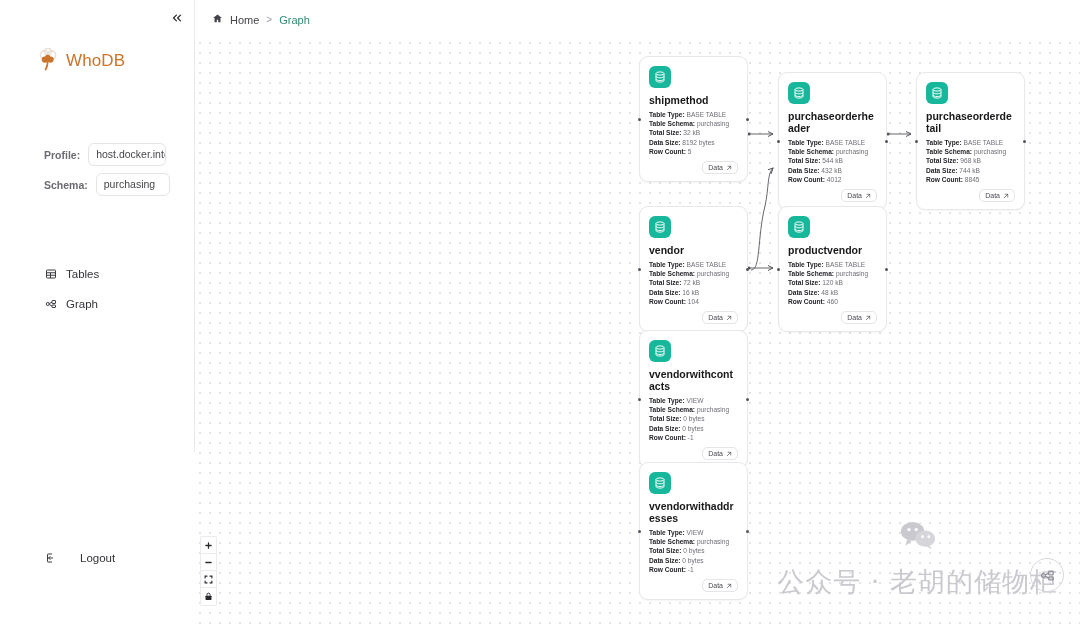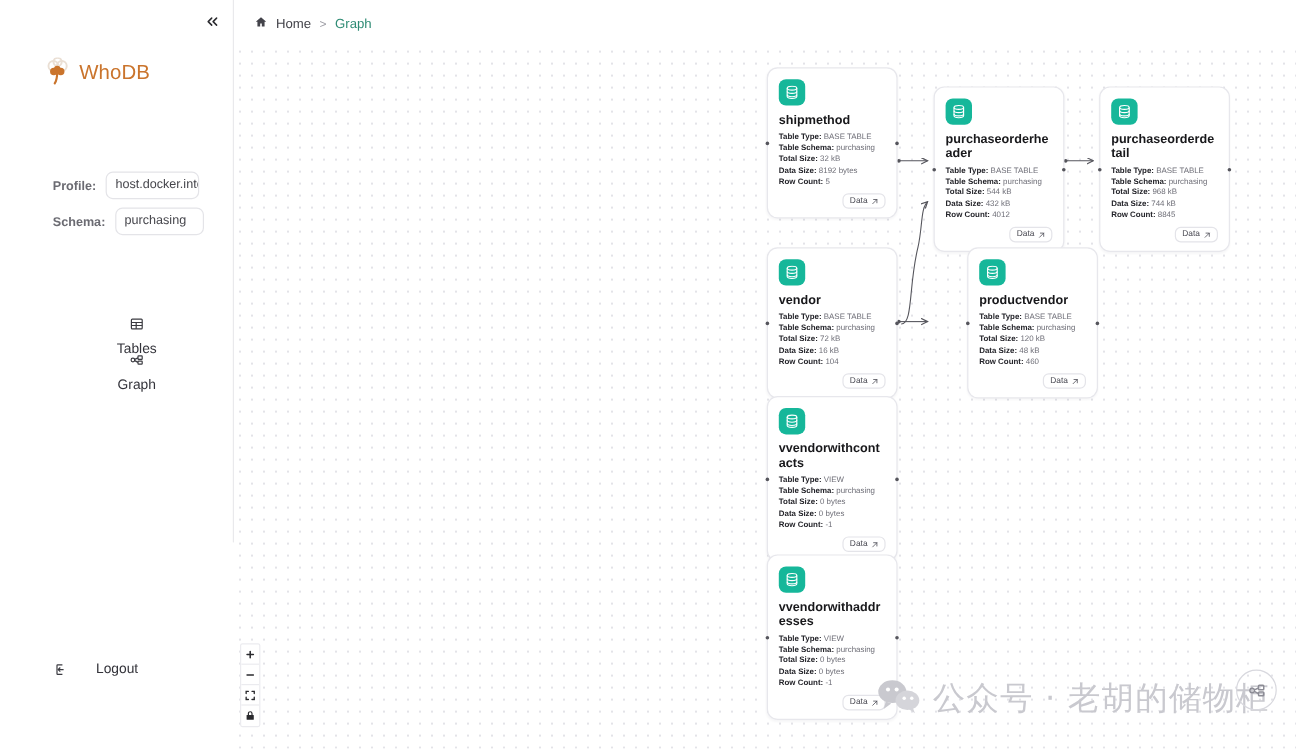--- a/index.html
+++ b/index.html
@@ -48,21 +48,20 @@
     white-space: nowrap; width: 75px;
   }
   .field-row.profile .field-input { width: 78px; }
   .field-row.schema  .field-input { width: 74px; }
 
   .nav { position: absolute; left: 44px; top: 264px; width: 140px; }
   .nav-item {
     display: flex; align-items: center; gap: 9px;
     height: 20px; margin-bottom: 10px; cursor: pointer;
     color: #3b3b41;
-    flex-direction: column;
   }
   .nav-label { font-size: 11.5px; color: #33333a; }
   .nav-icon { width: 13px; height: 13px; display:flex; align-items:center; justify-content:center; }
 
   .logout {
     position: absolute; left: 44px; top: 551px;
     display: flex; align-items: center; gap: 23px; cursor: pointer;
   }
 
   
@@ -141,21 +140,21 @@
     height: 17px; display: flex; align-items: center; justify-content: center;
     border-bottom: 1px solid #ebebef; cursor: pointer; color: #2a2a2e;
     font-size: 11px; line-height: 1;
   }
   .ctrl:last-child { border-bottom: none; }
 
   
   .watermark {
     position: absolute; right: 22px; bottom: 24px;
     display: flex; align-items: center; gap: 10px;
-    z-index: 7; pointer-events: none;
+    z-index: 7; pointer-events: none; flex-direction: column;
   }
   .wm-text {
     font-size: 27px; color: #c9c9cf;
     font-family: "DejaVu Sans", sans-serif;
     letter-spacing: 1px; white-space: nowrap;
   }
   .wm-badge {
     position: absolute; right: -6px; bottom: 8px;
     width: 34px; height: 34px; border-radius: 50%;
     border: 1px solid #d8d8de;
@@ -383,21 +382,21 @@
           <div class="node-foot">
             <span class="data-btn">
               <span class="dlabel">Data</span>
               <svg width="6" height="6" viewBox="0 0 24 24" fill="none" stroke="#4a4a53" stroke-width="2.6" stroke-linecap="round">
                 <line x1="5" y1="19" x2="19" y2="5"></line>
                   <polyline points="8,5 19,5 19,16"></polyline>
               </svg>
             </span>
           </div>
         </div>
-          <div class="node" style="left: 583px; top: 168px; margin-left: 28px;">
+          <div class="node" style="left: 583px; top: 168px;">
           <span class="handle l"></span>
           <span class="handle r"></span>
           <div class="node-icon">
             <svg width="12" height="13" viewBox="0 0 24 26" fill="none" stroke="#ffffff" stroke-width="1.9">
               <ellipse cx="12" cy="5" rx="8" ry="3.2"></ellipse>
               <path d="M4 5v14c0 1.8 3.6 3.2 8 3.2s8-1.4 8-3.2V5"></path>
               <path d="M4 10.5c0 1.8 3.6 3.2 8 3.2s8-1.4 8-3.2"></path>
               <path d="M4 16c0 1.8 3.6 3.2 8 3.2s8-1.4 8-3.2"></path>
             </svg>
           </div>

